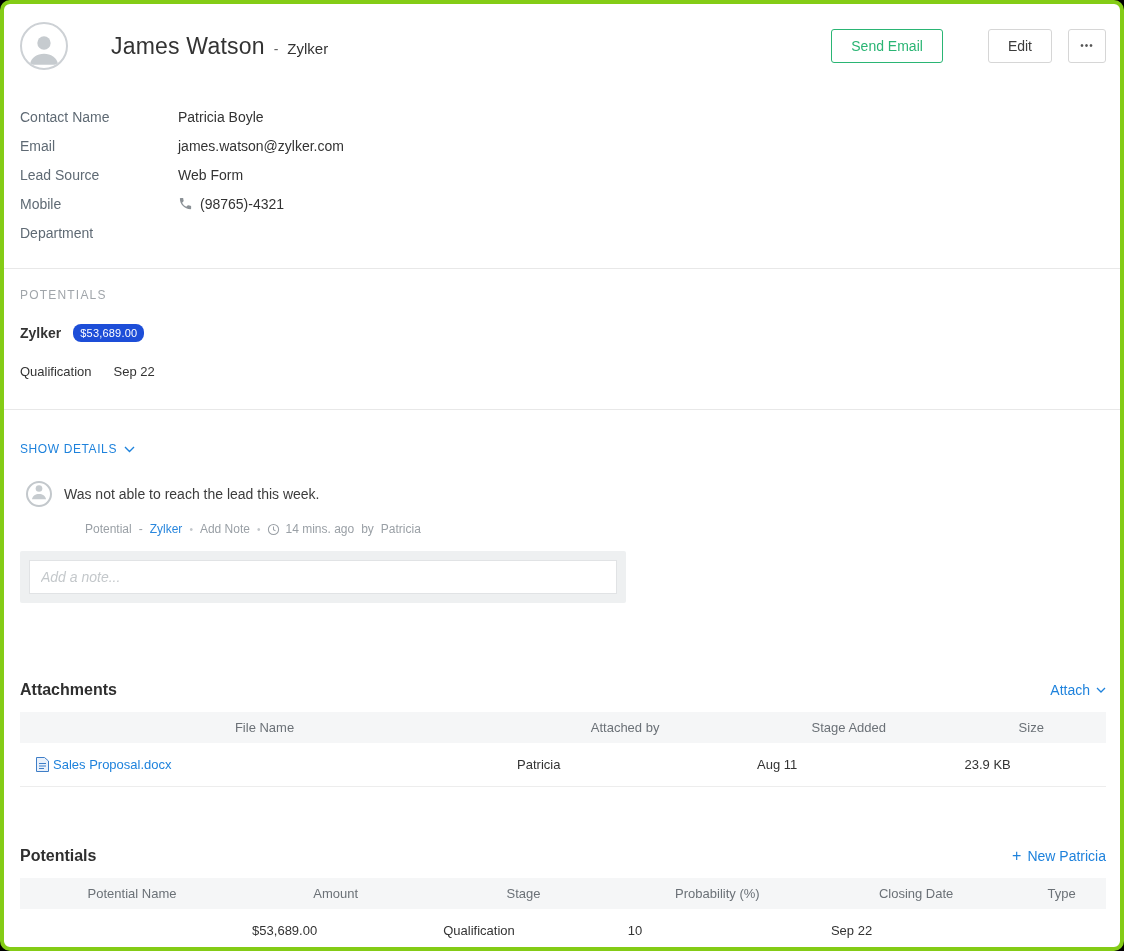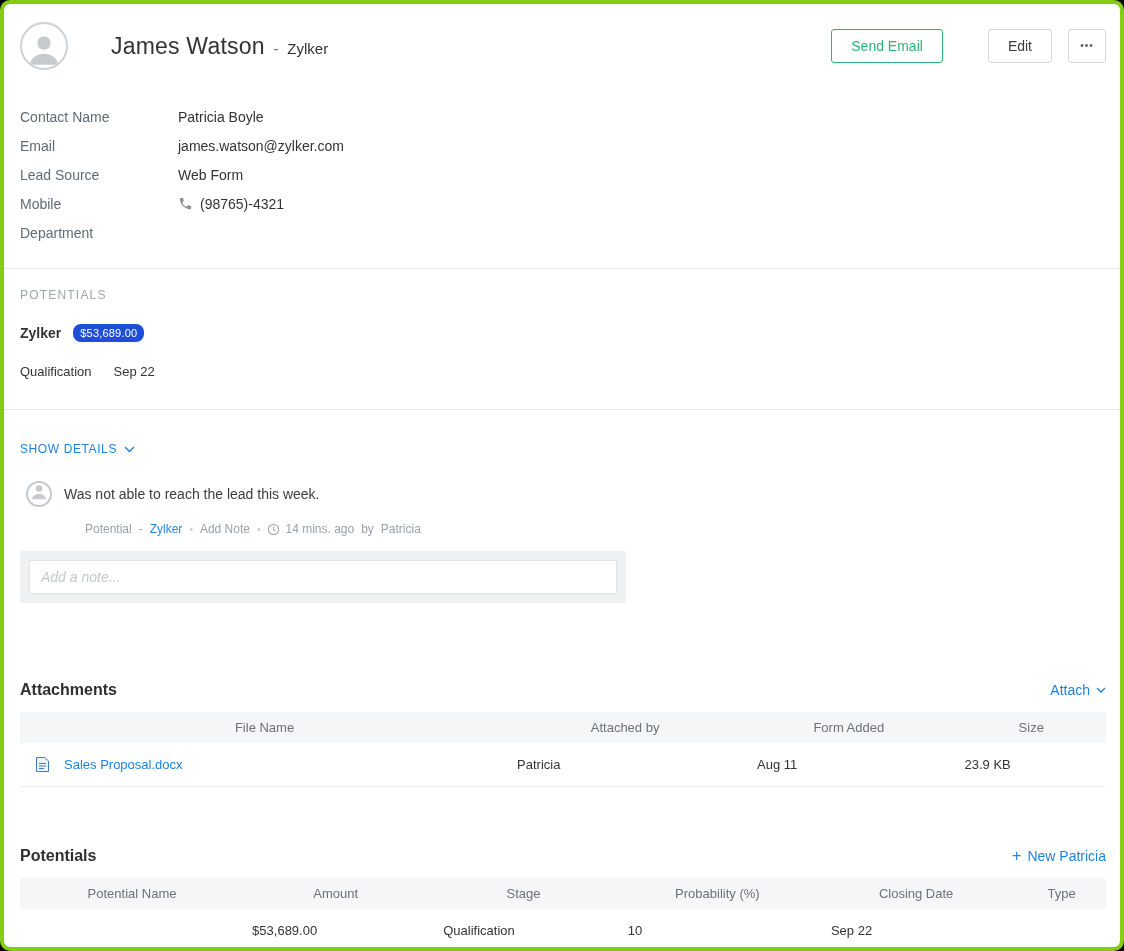--- a/index.html
+++ b/index.html
@@ -96,21 +96,21 @@
   table { width:100%; border-collapse:collapse; table-layout:fixed; }
   thead th {
     background:#f5f6f7; color:#6b7177; font-weight:normal; text-align:center;
     padding:8px 8px 8px 16px; font-size:13px;
   }
   tbody td {
     padding:14px 8px 14px 16px; color:#333; border-bottom:1px solid #ededed; font-size:13px;
     overflow:hidden; white-space:nowrap;
   }
   .cell-link { color:#1e82dc; cursor:pointer; }
-  .file-cell { display:flex; align-items:center; gap:15px; }
+  .file-cell { display:flex; align-items:center; gap:4px; }
   .doc-icon { display:inline-flex; flex:none; }
 
   .chev { display:inline-flex; }
 </style>
 </head>
 <body>
 
 <div class="page">
 
   
@@ -241,21 +241,21 @@
       <colgroup>
           <col style="width:44.3%">
           <col style="width:22.1%">
           <col style="width:19.1%">
           <col style="width:14.5%">
         </colgroup>
       <thead>
         <tr>
           <th>File Name</th>
           <th>Attached by</th>
-          <th>Form Added</th>
+          <th>Stage Added</th>
           <th>Size</th>
         </tr>
       </thead>
       <tbody>
         <tr>
           <td>
             <span class="file-cell">
               <span class="doc-icon">
                 <svg width="13" height="15" viewBox="0 0 13 15">
                   <path d="M0.5 0.5h8l4 3.5v10.5h-12z" fill="#eaf1fb" stroke="#3f7ec7"></path>

